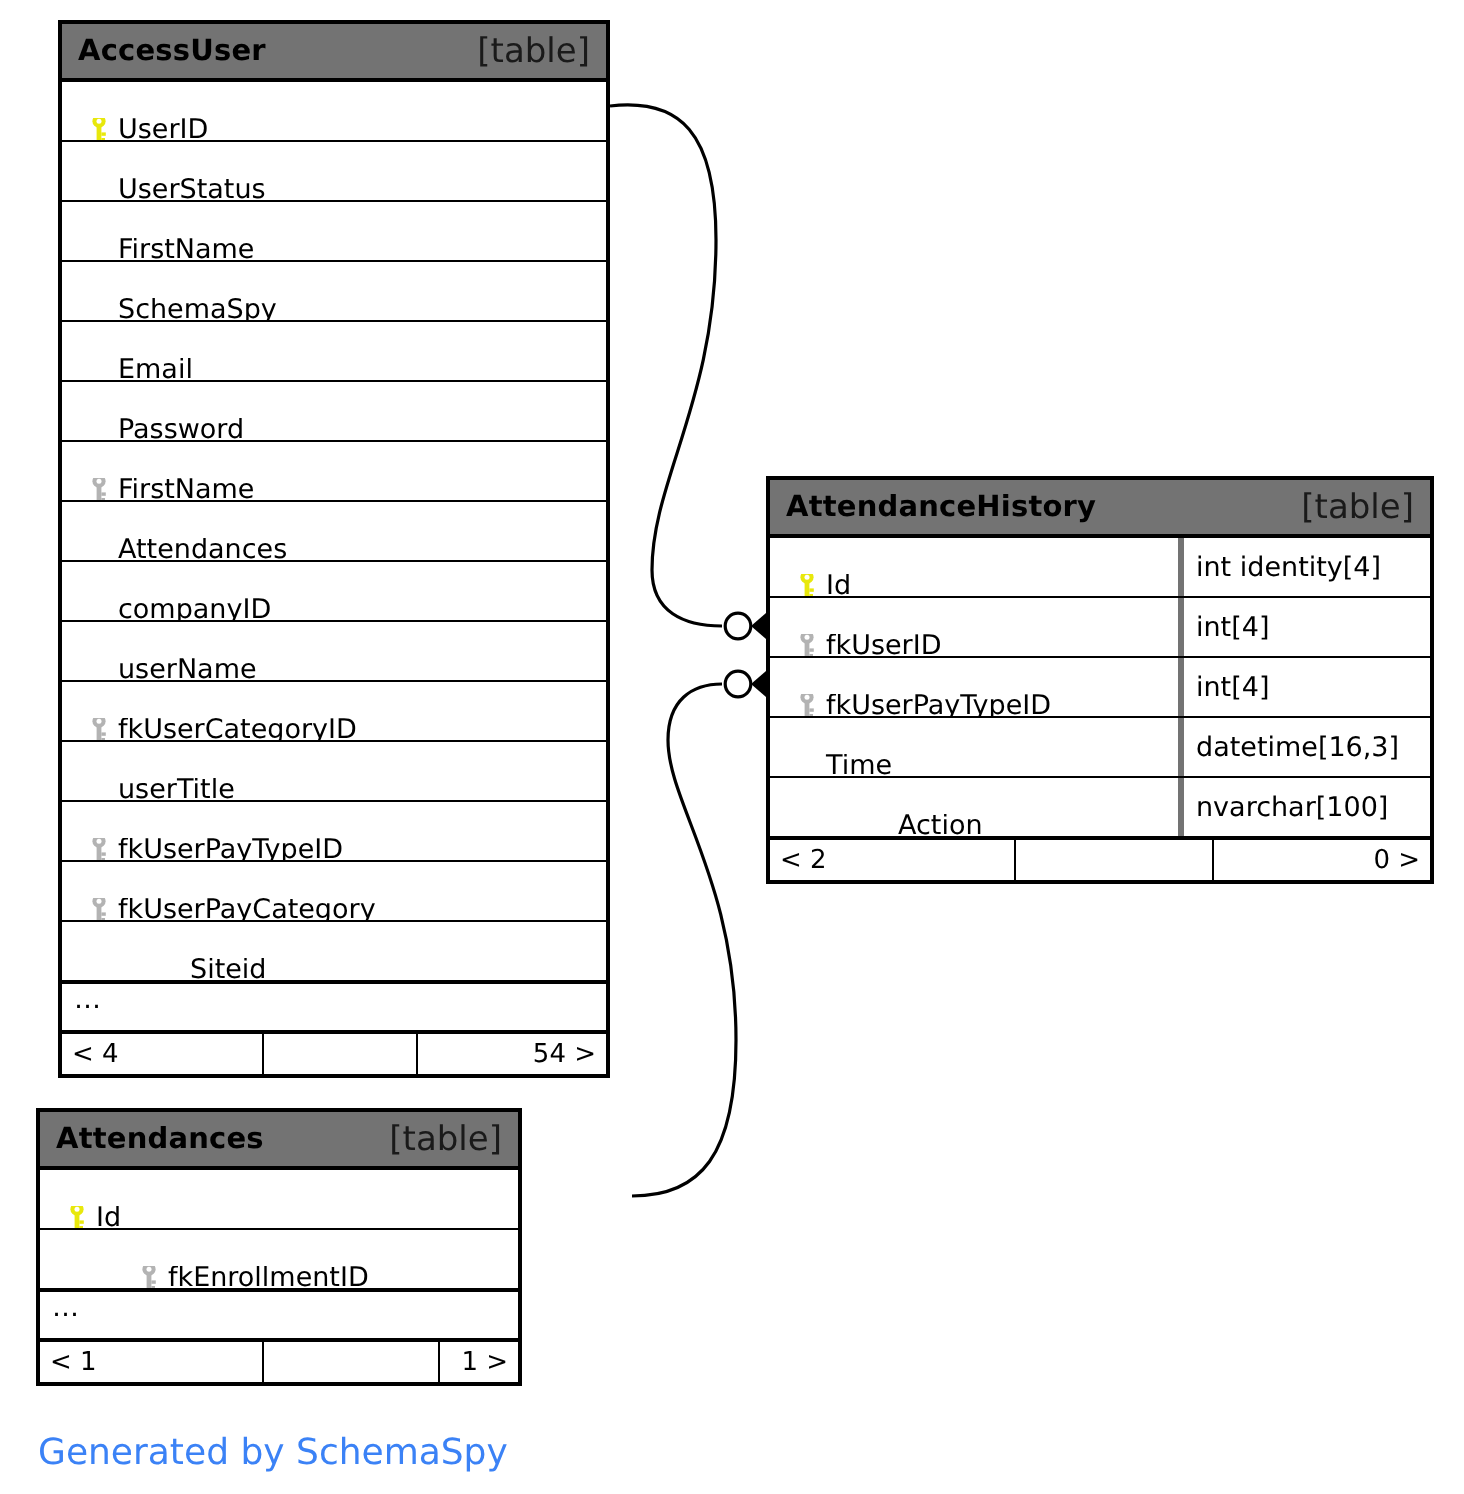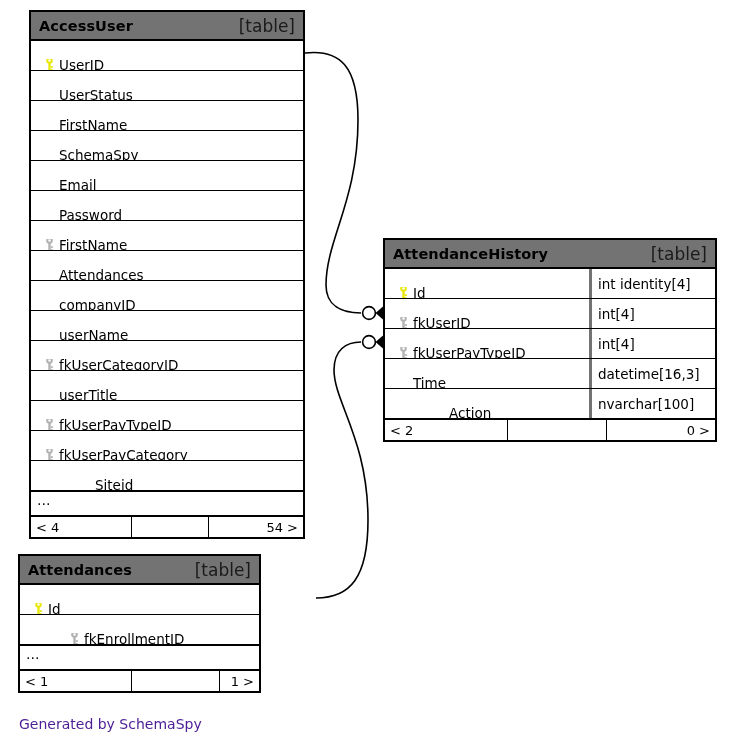--- a/index.html
+++ b/index.html
@@ -133,22 +133,22 @@
     left: 0; top: 0;
     width: 732px; height: 747px;
     pointer-events: none;
   }
 
   
   #credit {
     position: absolute;
     left: 19px;
     top: 716px;
-    font-size: 14px;
-    color: #4c1d95;
+    font-size: 18px;
+    color: #3b82f6;
   }
 </style>
 </head>
 <body>
 
 <svg id="connectors" width="732" height="747" viewBox="0 0 732 747">
 
   <g>
     <path d="M 305,53 C 340,49 358,66 358,120 C 358,200 326,240 326,285 C 326,306 342,313 361,313" fill="none" stroke="#000000" stroke-width="1.6"></path>
     <circle cx="369" cy="313" r="6.4" fill="#ffffff" stroke="#000000" stroke-width="1.6"></circle>

